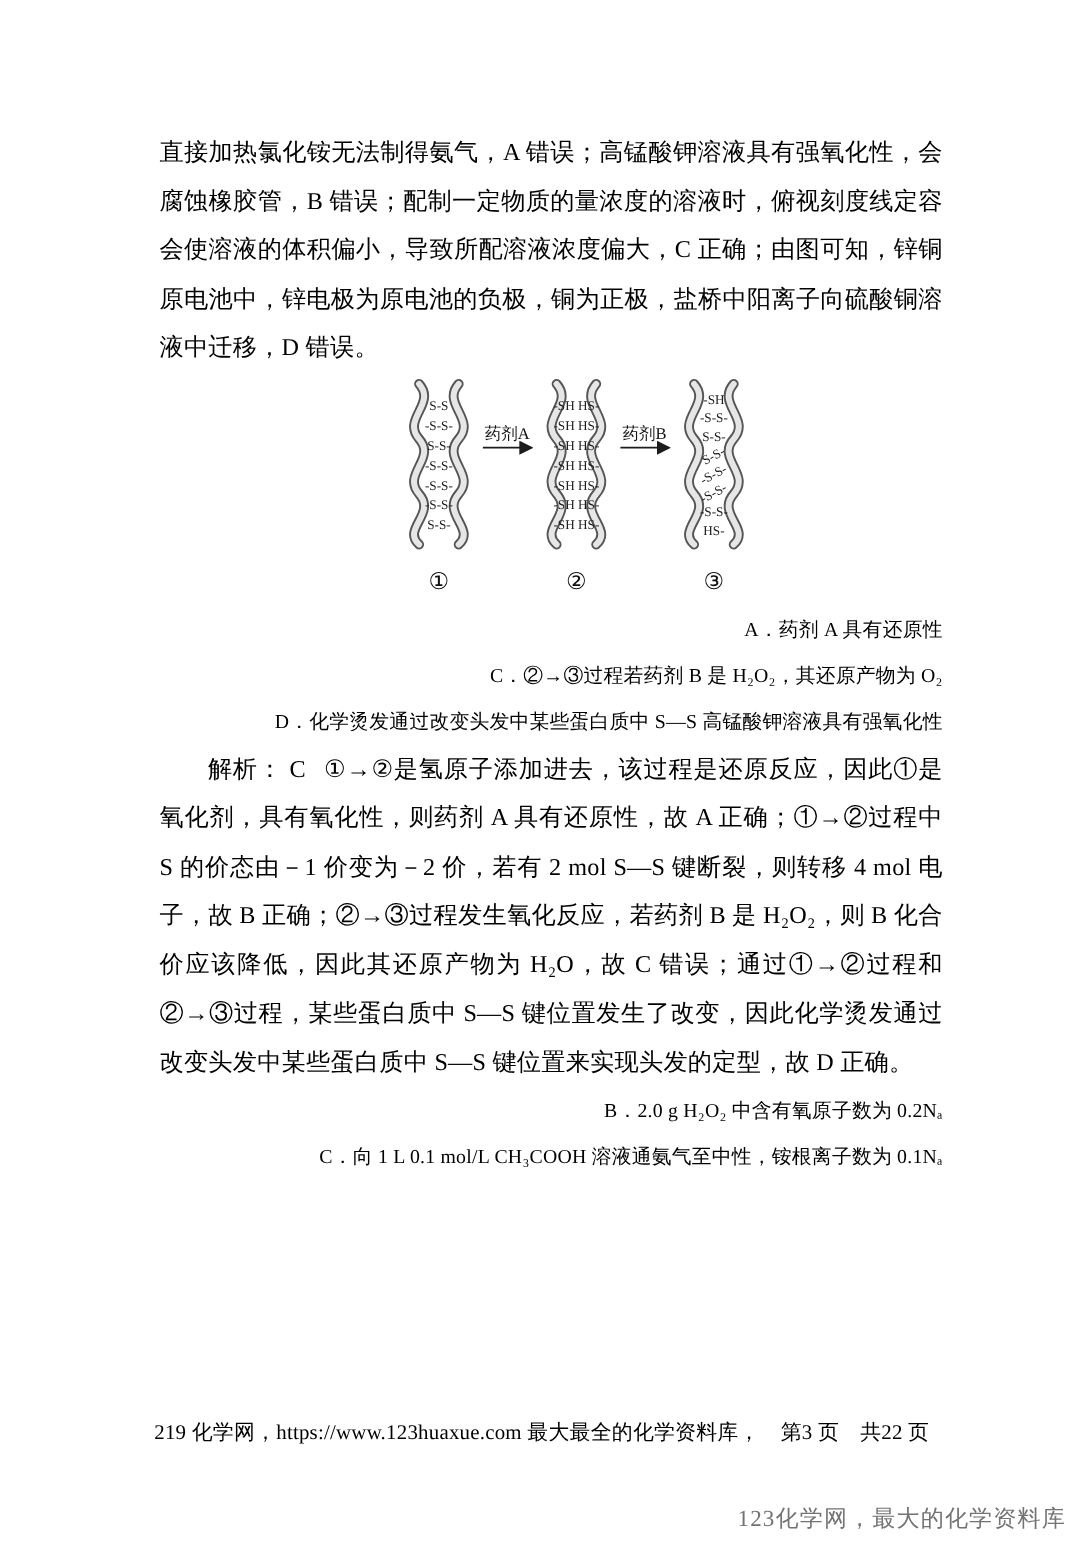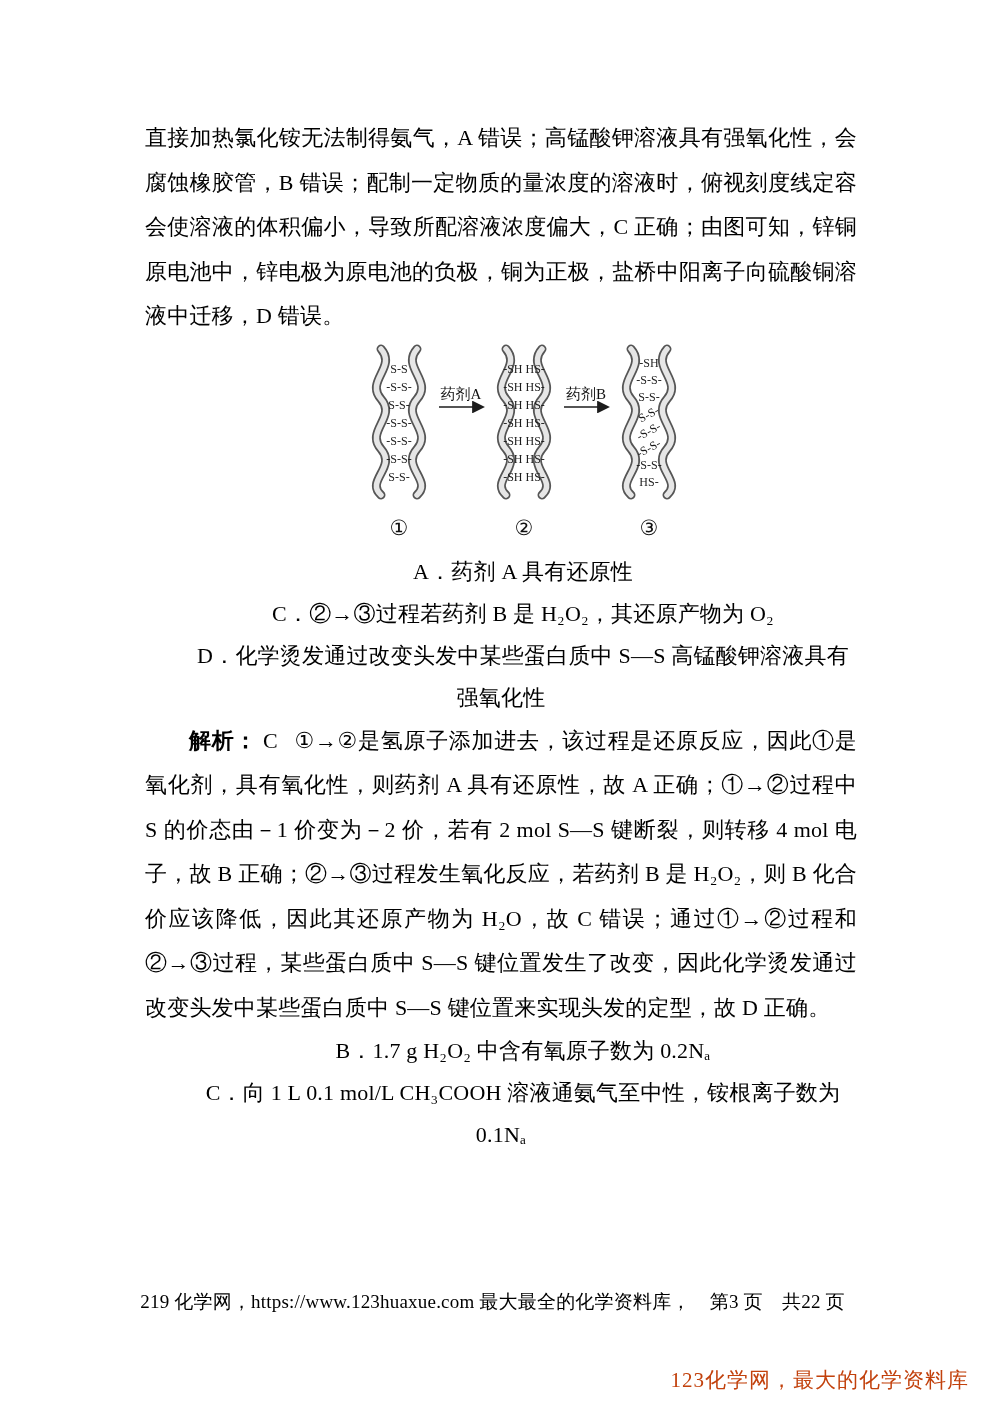--- a/index.html
+++ b/index.html
@@ -8,27 +8,27 @@
     width:985px;height:1404px;
     background:#ffffff;
     overflow:hidden;
     font-family:"Liberation Serif","DejaVu Serif",serif;
     color:#000;
     border-radius:30px;
   }
   .content{position:absolute;left:145px;top:116px;width:712px;}
   .para{margin:0;font-size:22px;line-height:44.5px;text-align:justify;letter-spacing:0.2px;}
   .indent{text-indent:2em;}
-  .opt{margin:0;font-size:22px;line-height:42px;text-indent:2em;text-align:center;letter-spacing:0.2px;}
+  .opt{margin:0;font-size:18px;line-height:42px;text-indent:2em;text-align:right;letter-spacing:0.2px;}
   .figure{position:relative;height:200px;margin:4px 0 8px 0;text-decoration:underline;}
   .figure svg{position:absolute;left:202px;top:0;}
-  .ans-label{font-family:"Liberation Sans","DejaVu Sans",sans-serif;font-weight:700;}
+  .ans-label{font-family:"Liberation Sans","DejaVu Sans",sans-serif;font-weight:400;}
   .ans-letter{margin-left:6px;margin-right:16px;}
   .footer{position:absolute;left:0;top:1289px;width:100%;text-align:center;font-size:19px;letter-spacing:0.2px;}
-  .watermark{position:absolute;right:16px;top:1366px;font-size:21px;color:#c2410c;letter-spacing:1px;}
+  .watermark{position:absolute;right:16px;top:1366px;font-size:21px;color:#737373;letter-spacing:1px;}
   
   .strand-o{fill:none;stroke:#565656;stroke-width:9;stroke-linecap:round;}
   .strand-i{fill:none;stroke:#e6e6e6;stroke-width:5.5;stroke-linecap:round;}
   .hx-label{font-family:"Liberation Serif","DejaVu Serif",serif;font-size:12px;fill:#1c1c1c;text-anchor:middle;}
   .hx-cap{font-family:"Liberation Serif","DejaVu Serif",serif;font-size:21px;fill:#111;text-anchor:middle;}
   .arrow-label{font-family:"Liberation Serif","DejaVu Serif",serif;font-size:15px;fill:#111;text-anchor:middle;}
   .arrow-line{stroke:#1c1c1c;stroke-width:1.6;}
 </style>
 </head>
 <body>
@@ -108,21 +108,21 @@
     <div>
       <p class="opt">A．药剂 A 具有还原性</p>
       <p class="opt">C．②→③过程若药剂 B 是 H₂O₂，其还原产物为 O₂</p>
       <p class="opt">D．化学烫发通过改变头发中某些蛋白质中 S—S 高锰酸钾溶液具有强氧化性</p>
     </div>
 
     <p class="para indent"><span class="ans-label">解析：</span><span class="ans-letter">C</span><span>①→②是氢原子添加进去，该过程是还原反应，因此①是氧化剂，具有氧化性，则药剂 A 具有还原性，故 A 正确；①→②过程中 S 的价态由－1 价变为－2 价，若有 2 mol S—S 键断裂，则转移 4 mol 电子，故 B 正确；②→③过程发生氧化反应，若药剂 B 是 H₂O₂，则 B 化合价应该降低，因此其还原产物为 H₂O，故 C 错误；通过①→②过程和②→③过程，某些蛋白质中 S—S 键位置发生了改变，因此化学烫发通过改变头发中某些蛋白质中 S—S 键位置来实现头发的定型，故 D 正确。</span></p>
 
 
     <div>
-      <p class="opt">B．1.7 g H₂O₂ 中含有氧原子数为 0.2Nₐ</p>
+      <p class="opt">B．2.0 g H₂O₂ 中含有氧原子数为 0.2Nₐ</p>
       <p class="opt">C．向 1 L 0.1 mol/L CH₃COOH 溶液通氨气至中性，铵根离子数为 0.1Nₐ</p>
 
     </div>
 
   </div>
 
   <div class="footer">219 化学网，https://www.123huaxue.com 最大最全的化学资料库，　第3 页　共22 页</div>
   <div class="watermark">123化学网，最大的化学资料库</div>
 </div>
 

